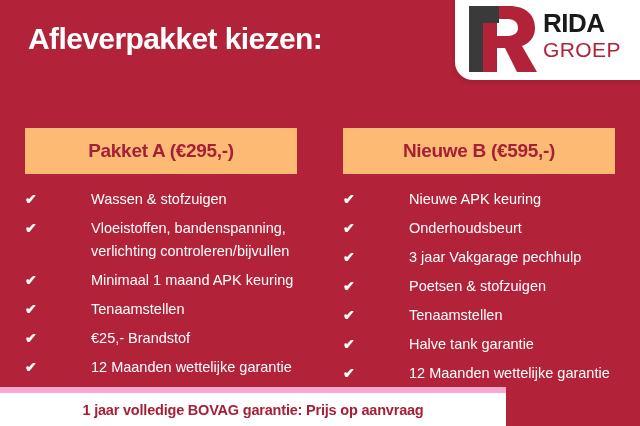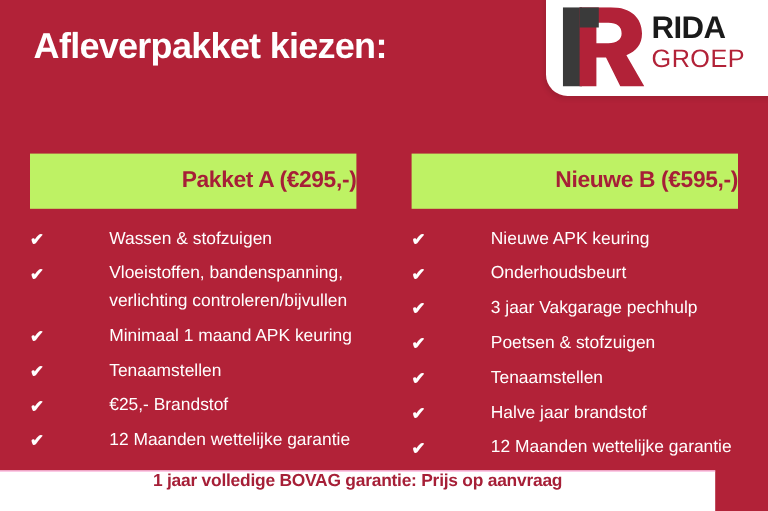--- a/index.html
+++ b/index.html
@@ -101,24 +101,24 @@
   .package-col {
     position: absolute;
     top: 0;
     width: 272px;
   }
   .package-col.col-a { left: 25px; }
   .package-col.col-b { left: 343px; }
 
   .package-header {
     height: 46px;
-    background: #bef264;
+    background: #fdba74;
     display: flex;
     align-items: center;
-    justify-content: flex-end;
+    justify-content: center;
   }
   .package-header-label {
     font-size: 19px;
     font-weight: bold;
     color: #A61F37;
     letter-spacing: -0.3px;
     white-space: nowrap;
   }
 
   .feature-list {
@@ -147,26 +147,26 @@
     flex: 1 1 auto;
     white-space: pre-line;
     margin-left: 48px;
   }
 
   
   #footer-bar {
     position: absolute;
     left: 0;
     bottom: 0;
-    width: 596px;
+    width: 506px;
     height: 33px;
     background: #ffffff;
-    border-top: 1px solid #f9a8d4;
+    border-top: 6px solid #f9a8d4;
     display: flex;
-    align-items: flex-start;
+    align-items: center;
     justify-content: center;
   }
   #footer-text {
     font-size: 14.5px;
     font-weight: bold;
     color: #A61F37;
     letter-spacing: -0.2px;
     white-space: nowrap;
   }
 </style>
@@ -246,21 +246,21 @@
           <li class="feature-item">
             <span class="check-icon">✔</span>
             <span class="feature-text">Poetsen &amp; stofzuigen</span>
           </li>
           <li class="feature-item">
             <span class="check-icon">✔</span>
             <span class="feature-text">Tenaamstellen</span>
           </li>
           <li class="feature-item">
             <span class="check-icon">✔</span>
-            <span class="feature-text">Halve jaar brandstof</span>
+            <span class="feature-text">Halve tank garantie</span>
           </li>
           <li class="feature-item">
             <span class="check-icon">✔</span>
             <span class="feature-text">12 Maanden wettelijke garantie</span>
           </li>
         </ul>
     </div>
 
   </div>
 

